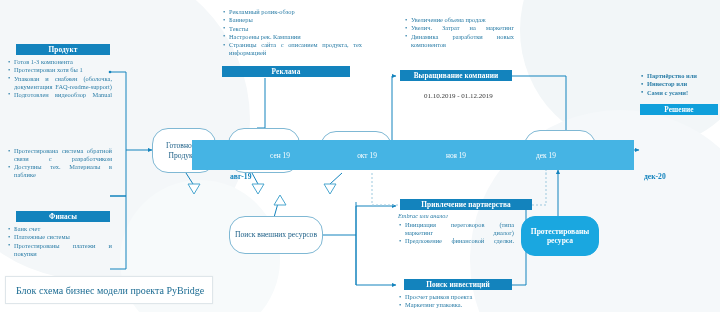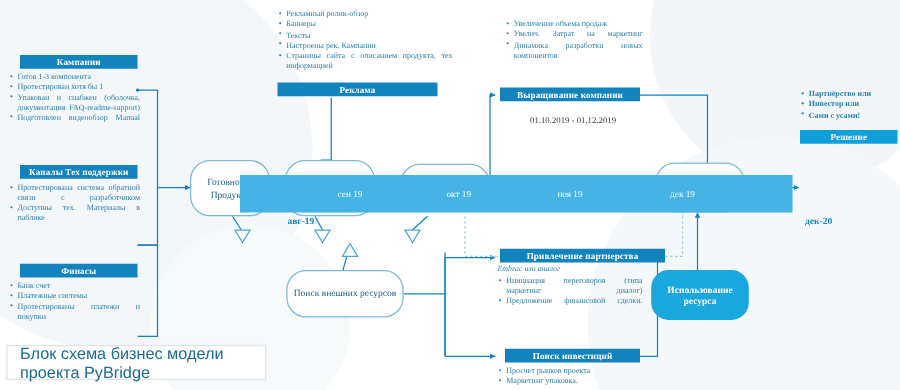--- a/index.html
+++ b/index.html
@@ -103,22 +103,22 @@
     position:absolute;color:#3a3a3a;font-size:7px;
     font-family:"Liberation Serif", serif;white-space:nowrap;
   }
 
   
   #caption{
     position:absolute;
     background:#ffffff;
     border:1px solid #dfe6ea;
     color:#1b6b92;
-    font-family:Liberation Sans, sans-serif;
-    font-size:13px;
+    font-family:Liberation Serif, serif;
+    font-size:10px;
     display:flex;align-items:center;
     padding-left:10px;
     box-sizing:border-box;
     box-shadow:0 0 2px rgba(0,0,0,.04);
   }
 </style>
 </head>
 <body>
 
 <div id="canvas">
@@ -186,34 +186,31 @@
 
     <g fill="#ffffff" stroke="#4aa6cf" stroke-width="1">
       <path d="M188,184 L200,184 L194,194 z"></path>
       <path d="M252,184 L264,184 L258,194 z"></path>
       <path d="M324,184 L336,184 L330,194 z"></path>
       <path d="M274,205 L286,205 L280,195 z"></path>
     </g>
   </svg>
 
   <div class="hdrbar" style="left:16px;top:44px;width:94px;">
-    <span>Кампании</span>
+    <span>Продукт</span>
   </div>
   <div class="bullets" style="left:7px;top:58px;width:105px;">
     <ul>
       <li>Готов 1-3 компонента</li>
       <li>Протестирован хотя бы 1</li>
       <li class="justify">Упакован и снабжен (оболочка, документация FAQ-readme-support)</li>
       <li class="justify">Подготовлен видеообзор Manual</li>
     </ul>
   </div>
 
-  <div class="hdrbar" style="left:16px;top:132px;width:94px;">
-    <span>Каналы Тех поддержки</span>
-  </div>
   <div class="bullets" style="left:7px;top:147px;width:105px;">
     <ul>
       <li class="justify">Протестирована система обратной связи с разработчиком</li>
       <li class="justify">Доступны тех. Материалы в паблике</li>
     </ul>
   </div>
 
   <div class="hdrbar" style="left:16px;top:211px;width:94px;">
     <span>Финасы</span>
   </div>
@@ -269,21 +266,21 @@
   <div class="node" style="left:320px;top:131px;width:72px;height:38px;">
     <span>Продажи</span>
   </div>
   <div class="node" style="left:524px;top:130px;width:72px;height:40px;">
     <span>Анализ результатов</span>
   </div>
   <div class="node" style="left:229px;top:216px;width:94px;height:38px;">
     <span>Поиск внешних ресурсов</span>
   </div>
   <div class="node filled" style="left:521px;top:216px;width:78px;height:40px;">
-    <span>Использование ресурса</span>
+    <span>Протестированы ресурса</span>
   </div>
 
   <div id="timeline" style="left:192px;top:140px;width:442px;height:30px;">
     <span class="tick" style="left:88px;">сен 19</span>
     <span class="tick" style="left:175px;">окт 19</span>
     <span class="tick" style="left:264px;">ноя 19</span>
     <span class="tick" style="left:354px;">дек 19</span>
   </div>
   <div class="tl-end" style="left:200px;top:172px;">авг-19</div>
   <div class="tl-end" style="left:614px;top:172px;">дек-20</div>

